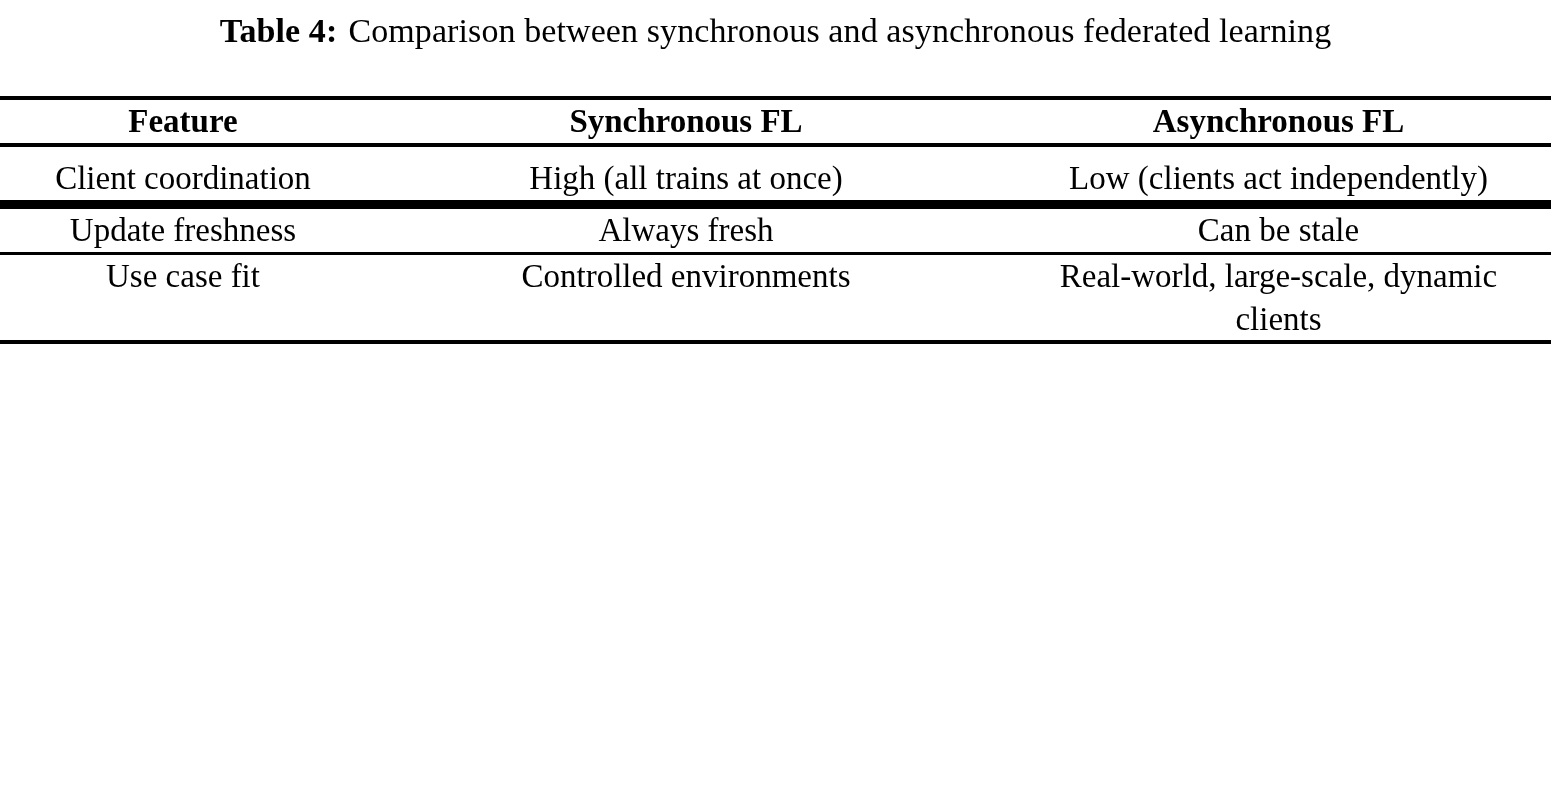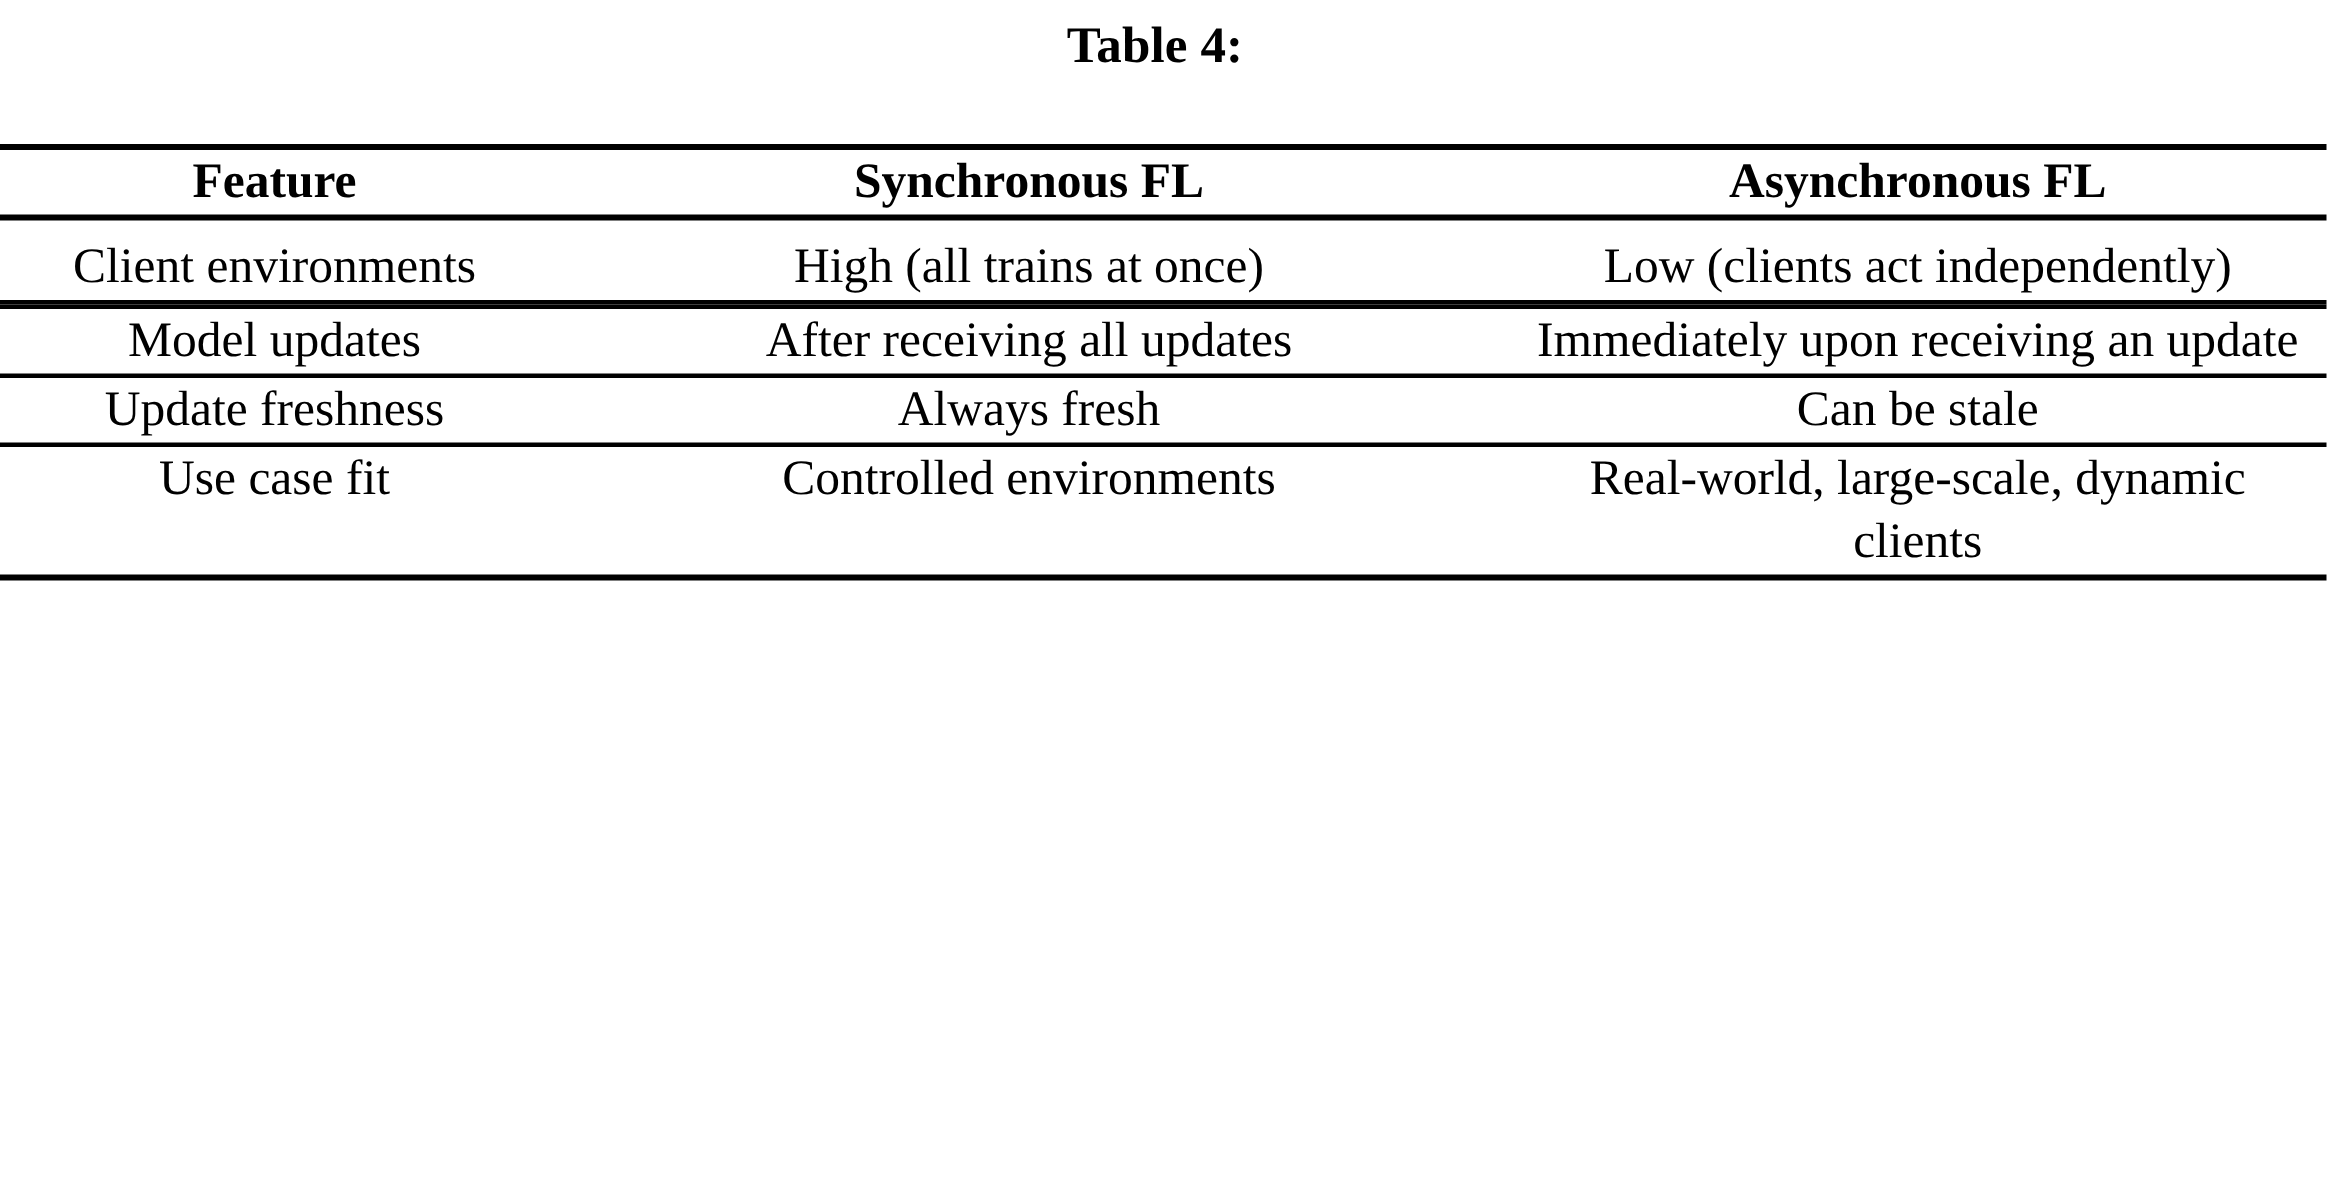--- a/index.html
+++ b/index.html
@@ -117,20 +117,21 @@
   .col-feature .cell-inner { padding-left: 4px; padding-right: 4px; }
   .col-async   .cell-inner { padding-left: 10px; padding-right: 10px; }
 </style>
 </head>
 <body>
 
 <div class="page">
 
   <div class="caption">
     <span class="caption-label">Table 4:</span>
+    <span class="caption-text">Comparison between synchronous and asynchronous federated learning</span>
   </div>
 
   <div class="tbl-wrap">
     <table class="tbl">
       <colgroup>
         <col class="c-feature">
         <col class="c-sync">
         <col class="c-async">
       </colgroup>
 
@@ -149,52 +150,41 @@
           <td colspan="3">
               <span class="hr-thick"></span>
             </td>
         </tr>
       </thead>
 
       <tbody>
 
         <tr class="data-row">
           <td class="col-feature">
-              <span class="cell-inner">Client environments</span>
+              <span class="cell-inner">Client coordination</span>
             </td>
           <td class="col-sync">
               <span class="cell-inner">High (all trains at once)</span>
             </td>
           <td class="col-async">
               <span class="cell-inner">Low (clients act independently)</span>
             </td>
         </tr>
         <tr class="rule-row">
           <td colspan="3">
               <span class="hr-thin"></span>
             </td>
         </tr>
 
         <tr class="rule-row">
           <td colspan="3">
               <span class="hr-thin"></span>
             </td>
         </tr>
 
-        <tr class="data-row">
-          <td class="col-feature">
-              <span class="cell-inner">Model updates</span>
-            </td>
-          <td class="col-sync">
-              <span class="cell-inner">After receiving all updates</span>
-            </td>
-          <td class="col-async">
-              <span class="cell-inner">Immediately upon receiving an update</span>
-            </td>
-        </tr>
         <tr class="rule-row">
           <td colspan="3">
               <span class="hr-thin"></span>
             </td>
         </tr>
 
         <tr class="data-row">
           <td class="col-feature">
               <span class="cell-inner">Update freshness</span>
             </td>

